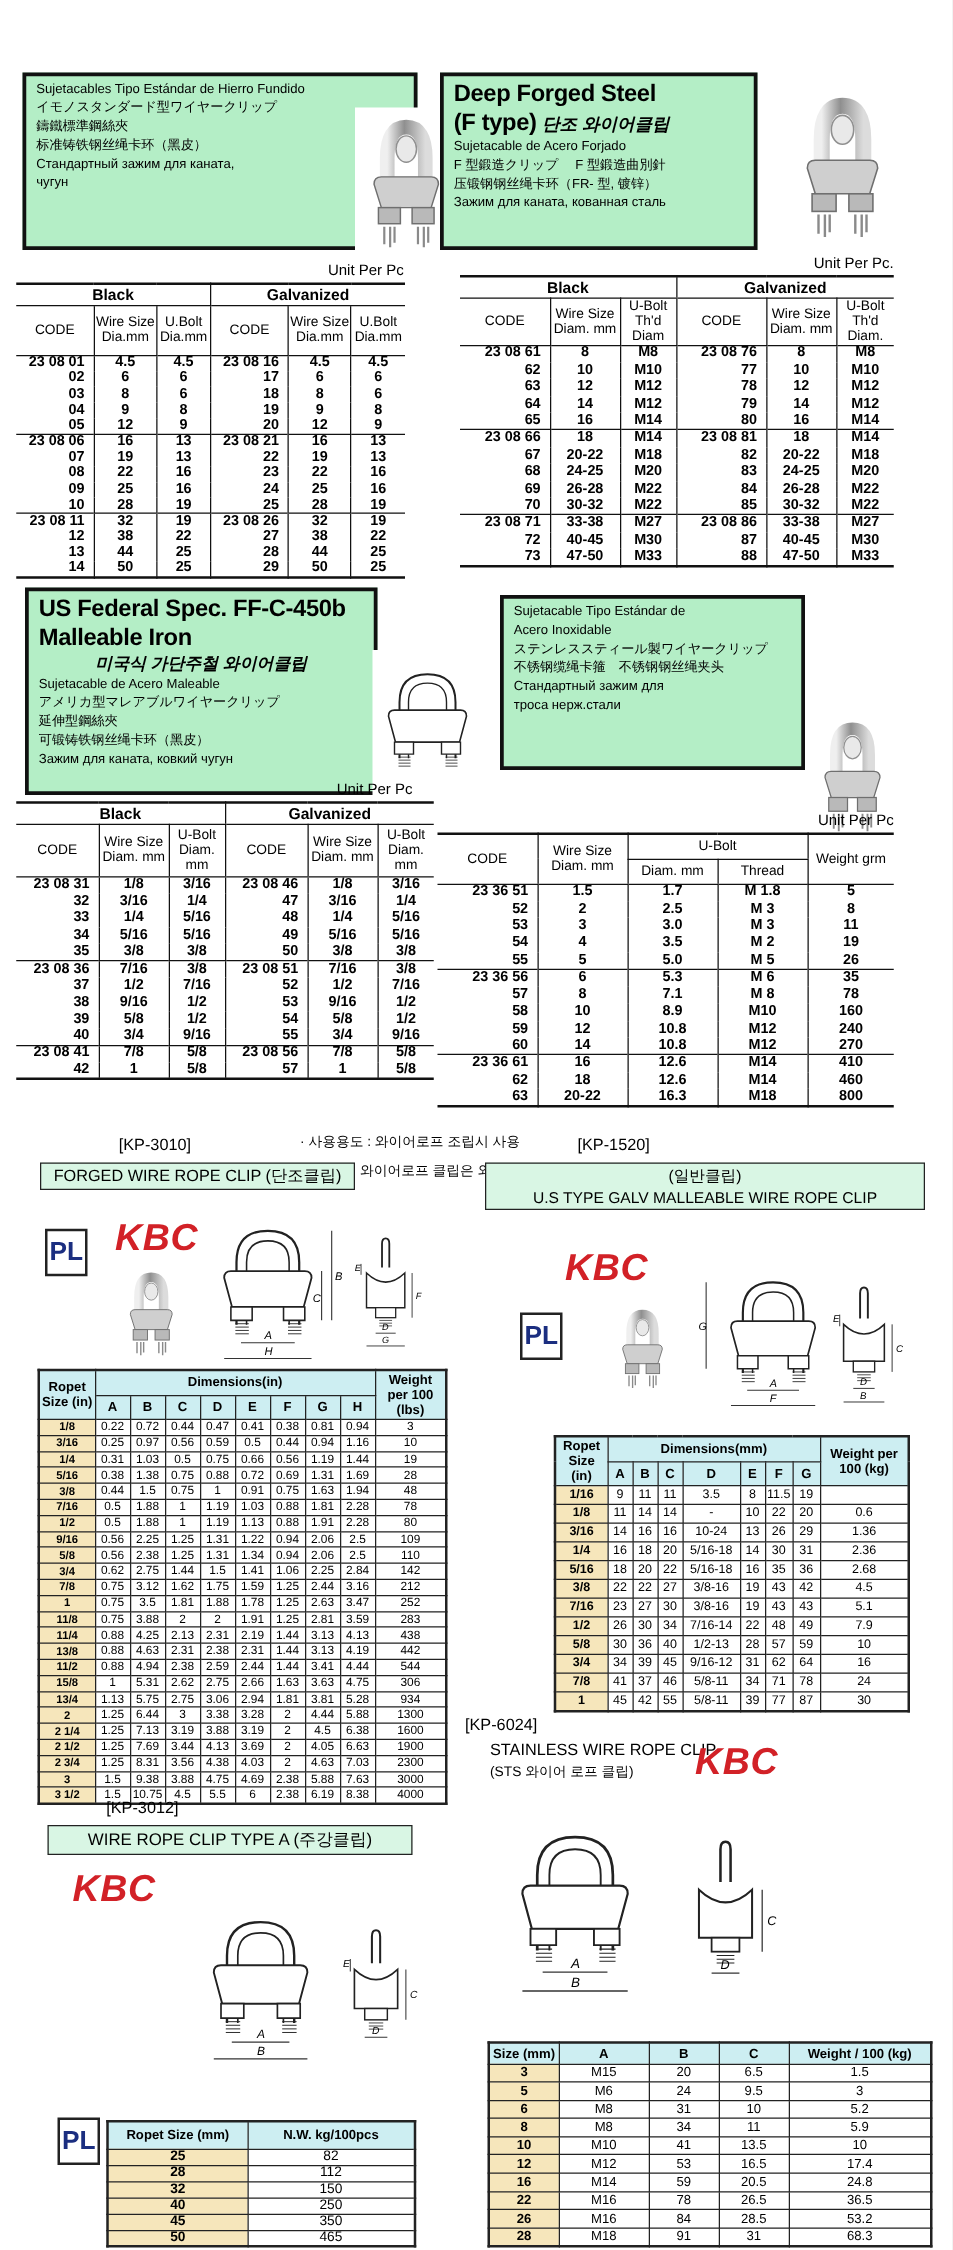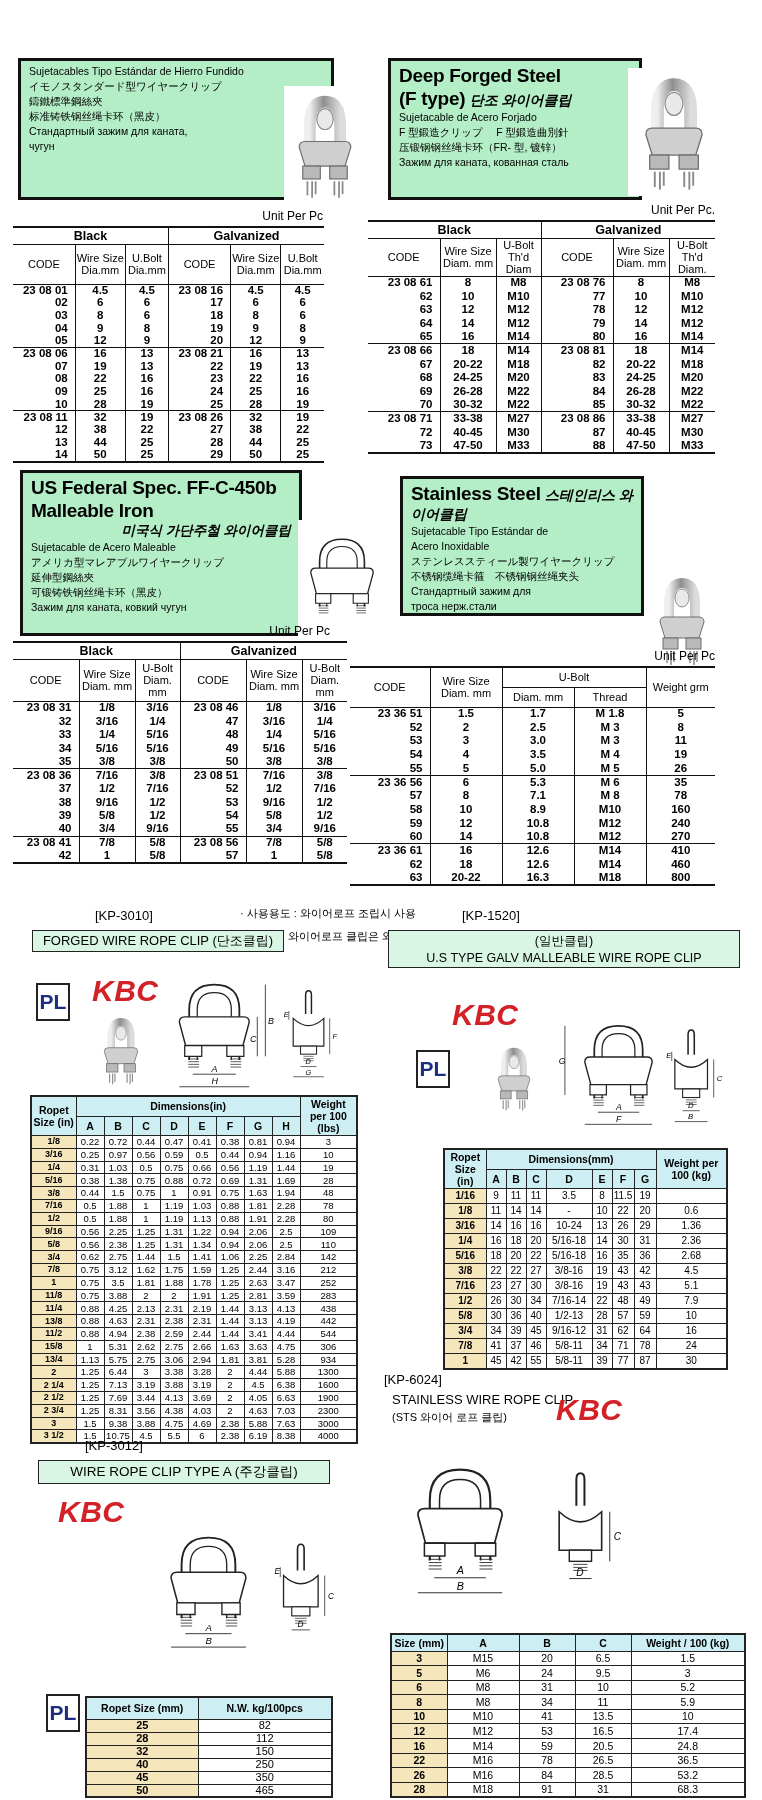--- a/index.html
+++ b/index.html
@@ -9,21 +9,21 @@
   .abs{position:absolute}
   
   .banner{left:16px;top:14px;width:720px;height:36px;background:#78e7f3;border:2px solid #111;
           display:flex;align-items:center;box-shadow:inset 0 0 0 2px #78e7f3, inset 0 0 0 3px #222}
   .banner .t{font-size:17px;font-weight:bold;font-style:italic;padding-left:22px}
   
   .pbox{background:#b4eec6;border:3px solid #111;padding:3px 8px}
   .ten{font-size:19px;font-weight:bold;line-height:23px;letter-spacing:-.3px}
   .tkr{font-size:14px;font-weight:bold;font-style:italic}
   .ln{font-size:10.5px;line-height:15px;white-space:nowrap}
-  .krcenter{text-align:right}
+  .krcenter{text-align:center}
   .unitlbl{font-size:12px;text-align:right}
   
   table{border-collapse:collapse;table-layout:fixed}
   .codes{border-top:2px solid #111;border-bottom:2px solid #111}
   .codes th{font-size:11px;font-weight:normal;line-height:12px;text-align:center;vertical-align:middle;white-space:normal}
   .codes .gh{font-weight:bold;font-size:12.5px;border-bottom:1.5px solid #111;height:17px}
   .codes .ch{border-bottom:1.5px solid #111}
   .codes td{font-size:11.5px;font-weight:bold;text-align:center;vertical-align:middle;padding:0;line-height:1}
   .codes td.code{text-align:right;padding-right:7px;white-space:pre}
   .codes td:nth-child(n+2),.codes th:nth-child(n+2){border-left:1px solid #111}
@@ -113,21 +113,21 @@
     <div class="ln">标准铸铁钢丝绳卡环（黑皮）</div>
     <div class="ln">Стандартный зажим для каната,</div>
     <div class="ln">чугун</div>
   </div>
   <div class="abs photo" style="left:284px;top:86px;width:82px;height:118px">
     <svg viewBox="0 0 70 100">
         <use href="#photoclip"></use>
       </svg>
   </div>
 
-  <div class="abs pbox" style="left:388px;top:58px;width:254px;height:142px">
+  <div class="abs pbox" style="left:352px;top:58px;width:254px;height:142px">
     <div class="ten">Deep Forged Steel</div>
     <div><span class="ten">(F type)</span>
       <span class="tkr">단조 와이어클립</span></div>
     <div class="ln">Sujetacable de Acero Forjado</div>
     <div class="ln">F 型鍛造クリップ　 F 型鍛造曲別針</div>
     <div class="ln">压锻钢钢丝绳卡环（FR- 型, 镀锌）</div>
     <div class="ln">Зажим для каната, кованная сталь</div>
   </div>
   <div class="abs photo" style="left:628px;top:68px;width:92px;height:128px">
     <svg viewBox="0 0 70 100">
@@ -418,22 +418,20 @@
     <div class="ln">可锻铸铁钢丝绳卡环（黑皮）</div>
     <div class="ln">Зажим для каната, ковкий чугун</div>
   </div>
   <div class="abs photo" style="left:298px;top:520px;width:88px;height:125px">
     <svg viewBox="0 0 110 140">
         <use href="#frontclip"></use>
       </svg>
   </div>
 
   <div class="abs pbox" style="left:400px;top:476px;width:244px;height:140px">
-    <div><span class="ten">Stainless Steel</span>
-      <span class="tkr">스테인리스 와이어클립</span></div>
     <div class="ln">Sujetacable Tipo Estándar de</div>
     <div class="ln">Acero Inoxidable</div>
     <div class="ln">ステンレススティール製ワイヤークリップ</div>
     <div class="ln">不锈钢缆绳卡箍　不锈钢钢丝绳夹头</div>
     <div class="ln">Стандартный зажим для</div>
     <div class="ln">троса нерж.стали</div>
   </div>
   <div class="abs photo" style="left:644px;top:570px;width:76px;height:100px">
     <svg viewBox="0 0 70 100">
         <use href="#photoclip"></use>
@@ -605,21 +603,21 @@
           <td class="code">53</td>
           <td>3</td>
           <td>3.0</td>
           <td>M 3</td>
           <td>11</td>
         </tr>
         <tr>
           <td class="code">54</td>
           <td>4</td>
           <td>3.5</td>
-          <td>M 4</td>
+          <td>M 2</td>
           <td>19</td>
         </tr>
         <tr>
           <td class="code">55</td>
           <td>5</td>
           <td>5.0</td>
           <td>M 5</td>
           <td>26</td>
         </tr>
         <tr class="grp">
@@ -1242,21 +1240,21 @@
           <td>55</td>
           <td>5/8-11</td>
           <td>39</td>
           <td>77</td>
           <td>87</td>
           <td>30</td>
         </tr>
       </tbody>
   </table>
 
-  <div class="abs seccode" style="left:384px;top:1372px">[KP-6024]</div>
+  <div class="abs seccode" style="left:372px;top:1372px">[KP-6024]</div>
   <div class="abs" style="left:392px;top:1392px;font-size:13px">STAINLESS WIRE ROPE CLIP</div>
   <div class="abs" style="left:392px;top:1410px;font-size:11px">(STS 와이어 로프 클립)</div>
   <div class="abs kbc" style="left:556px;top:1395px">KBC</div>
   <div class="abs" style="left:392px;top:1438px;width:135px;height:180px">
     <svg viewBox="0 0 125 140">
       <use href="#frontclip" transform="translate(8,0)"></use>
       <g class="dim">
         <line x1="39" y1="116" x2="87" y2="116"></line>
           <text x="60" y="113">A</text>
         <line x1="24" y1="130" x2="102" y2="130"></line>

